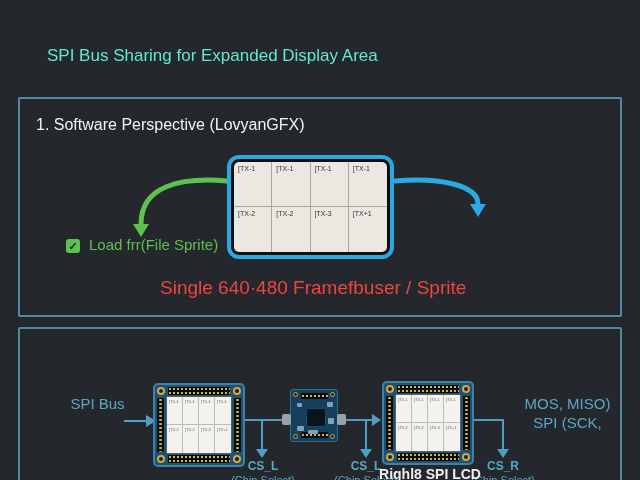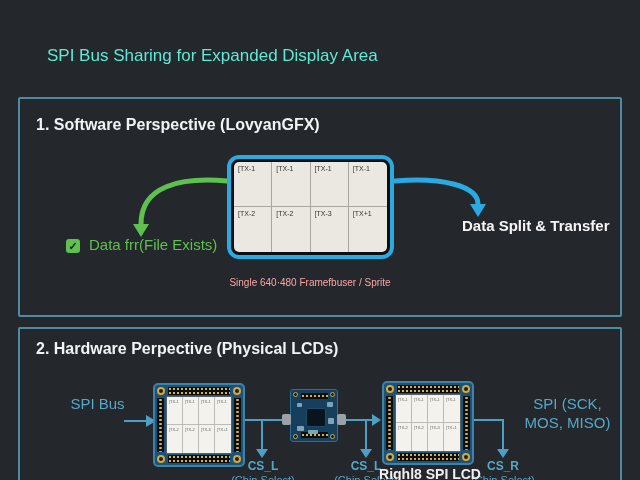--- a/index.html
+++ b/index.html
@@ -4,40 +4,40 @@
 <style>
   html,body{margin:0;padding:0;background:#111;}
   .stage{position:relative;width:640px;height:480px;overflow:hidden;
     background:#24272b;font-family:"Liberation Sans",sans-serif;}
   .abs{position:absolute;}
   .title{left:28px;top:12px;font-size:27px;font-weight:bold;color:#fafafa;letter-spacing:-0.5px;white-space:nowrap;}
   .subtitle{left:28px;top:46px;font-size:17px;color:#5eead4;white-space:nowrap;margin-left:19px;}
   .box{border:2px solid #4d8ba3;border-radius:2px;box-sizing:border-box;background:transparent;}
   .box1{left:18px;top:97px;width:604px;height:220px;}
   .box2{left:18px;top:327px;width:604px;height:170px;}
-  .sec-heading{font-size:16px;font-weight:bold;color:#f2f3f5;white-space:nowrap;}
+  .sec-heading{font-size:16px;font-weight:normal;color:#f2f3f5;white-space:nowrap;}
   .h1{left:36px;top:116px;}
   .h2{left:36px;top:340px;}
   .overlay{left:0;top:0;pointer-events:none;}
 
   
   .framebuffer{left:227px;top:155px;width:167px;height:104px;background:#0d0e10;
     border:4px solid #29aae1;border-radius:12px;box-sizing:border-box;padding:3px;}
   .fb-grid{width:100%;height:100%;background:#eae8e0;border-radius:5px;overflow:hidden;
     display:grid;grid-template-columns:repeat(4,1fr);grid-template-rows:1fr 1fr;}
   .fb-cell{border-right:1px solid #a9a8a0;border-bottom:1px solid #a9a8a0;
     font-size:7px;color:#333;padding:3px 0 0 4px;overflow:hidden;}
   .fb-cell:nth-child(4n){border-right:none;}
   .fb-cell:nth-child(n+5){border-bottom:none;}
 
   .checkbox{left:66px;top:239px;width:14px;height:14px;background:#5ec14f;border-radius:3px;
     color:#1c2a1b;font-size:11px;font-weight:bold;text-align:center;line-height:14px;}
   .check-label{left:89px;top:236px;font-size:15px;color:#5ec14f;white-space:nowrap;}
   .split-label{left:462px;top:217px;font-size:15px;font-weight:bold;color:#f5f5f5;white-space:nowrap;}
-  .caption{left:160px;top:277px;width:300px;text-align:center;font-size:10px;color:#fca5a5;white-space:nowrap;}
+  .caption{left:160px;top:277px;width:300px;text-align:center;font-size:19px;color:#ef4444;white-space:nowrap;}
 
   
   .cyan{color:#55a8c8;}
   .spi-left{left:40px;top:395px;width:115px;text-align:center;font-size:15px;line-height:18px;}
   .spi-right{left:505px;top:394px;width:125px;text-align:center;font-size:15px;line-height:19px;}
   .cs-label{top:459px;width:70px;text-align:center;font-size:12px;font-weight:bold;}
   .cs-sub{top:474px;width:90px;text-align:center;font-size:11px;}
   .lcd-label{top:465px;width:160px;text-align:center;font-size:14px;font-weight:bold;color:#f0f0f0;white-space:nowrap;}
 
   
@@ -80,21 +80,20 @@
 <body>
 
 <div class="stage">
 
   <div class="abs subtitle">SPI Bus Sharing for Expanded Display Area</div>
 
   <div class="abs box box1"></div>
   <div class="abs box box2"></div>
 
   <div class="abs sec-heading h1">1. Software Perspective (LovyanGFX)</div>
-  <div class="abs sec-heading h2">2. Hardware Perpective (Physical LCDs)</div>
 
   <svg class="abs overlay" width="640" height="480" viewBox="0 0 640 480">
     <g>
       <path d="M227,181 C180,177 141,186 141,224" fill="none" stroke="#5ec14f" stroke-width="5" stroke-linecap="round"></path>
       <polygon points="133,224 149,224 141,237" fill="#5ec14f"></polygon>
     </g>
     <g>
       <path d="M395,181 C442,177 478,186 478,204" fill="none" stroke="#29aae1" stroke-width="5" stroke-linecap="round"></path>
       <polygon points="470,204 486,204 478,217" fill="#29aae1"></polygon>
     </g>
@@ -120,22 +119,21 @@
       <div class="fb-cell">[TX-1</div>
       <div class="fb-cell">[TX-1</div>
       <div class="fb-cell">[TX-2</div>
       <div class="fb-cell">[TX-2</div>
       <div class="fb-cell">[TX-3</div>
       <div class="fb-cell">[TX+1</div>
     </div>
   </div>
 
   <div class="abs checkbox">✓</div>
-  <div class="abs check-label">Data frr(File Exists)</div>
-  <div class="abs split-label">Data Split &amp; Transfer</div>
+  <div class="abs check-label">Load frr(File Sprite)</div>
   <div class="abs caption">Single 640·480 Framefbuser / Sprite</div>
 
   <div class="abs spi-left cyan">
     <div>SPI Bus</div>
   </div>
 
   <div class="abs lcd" style="left:153px;top:383px;">
     <div class="screw s-tl"></div>
     <div class="screw s-tr"></div>
     <div class="screw s-bl"></div>
@@ -188,22 +186,22 @@
       <div class="lcd-cell">[TX-1</div>
       <div class="lcd-cell">[TX-1</div>
       <div class="lcd-cell">[TX-2</div>
       <div class="lcd-cell">[TX-2</div>
       <div class="lcd-cell">[TX-3</div>
       <div class="lcd-cell">[TX+1</div>
     </div>
   </div>
 
   <div class="abs spi-right cyan">
+    <div>MOS, MISO)</div>
     <div>SPI (SCK,</div>
-    <div>MOS, MISO)</div>
   </div>
 
   <div class="abs cs-label cyan" style="left:228px;">CS_L</div>
   <div class="abs cs-label cyan" style="left:331px;">CS_L</div>
   <div class="abs cs-label cyan" style="left:468px;">CS_R</div>
   <div class="abs cs-sub cyan" style="left:218px;">(Chip Select)</div>
   <div class="abs cs-sub cyan" style="left:321px;">(Chip Select)</div>
   <div class="abs cs-sub cyan" style="left:458px;">(Chip Select)</div>
 
   <div class="abs lcd-label" style="left:119px;margin-top:27px;">ILI9488 SPI LCD</div>

